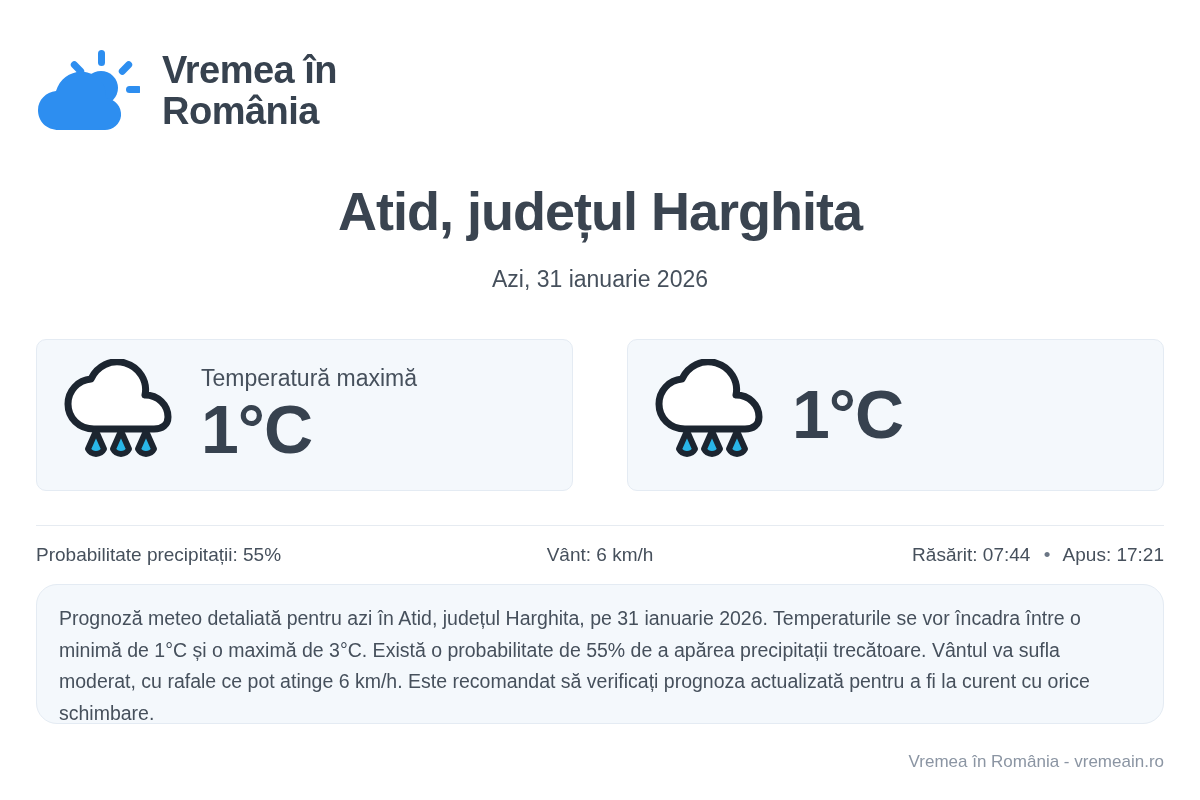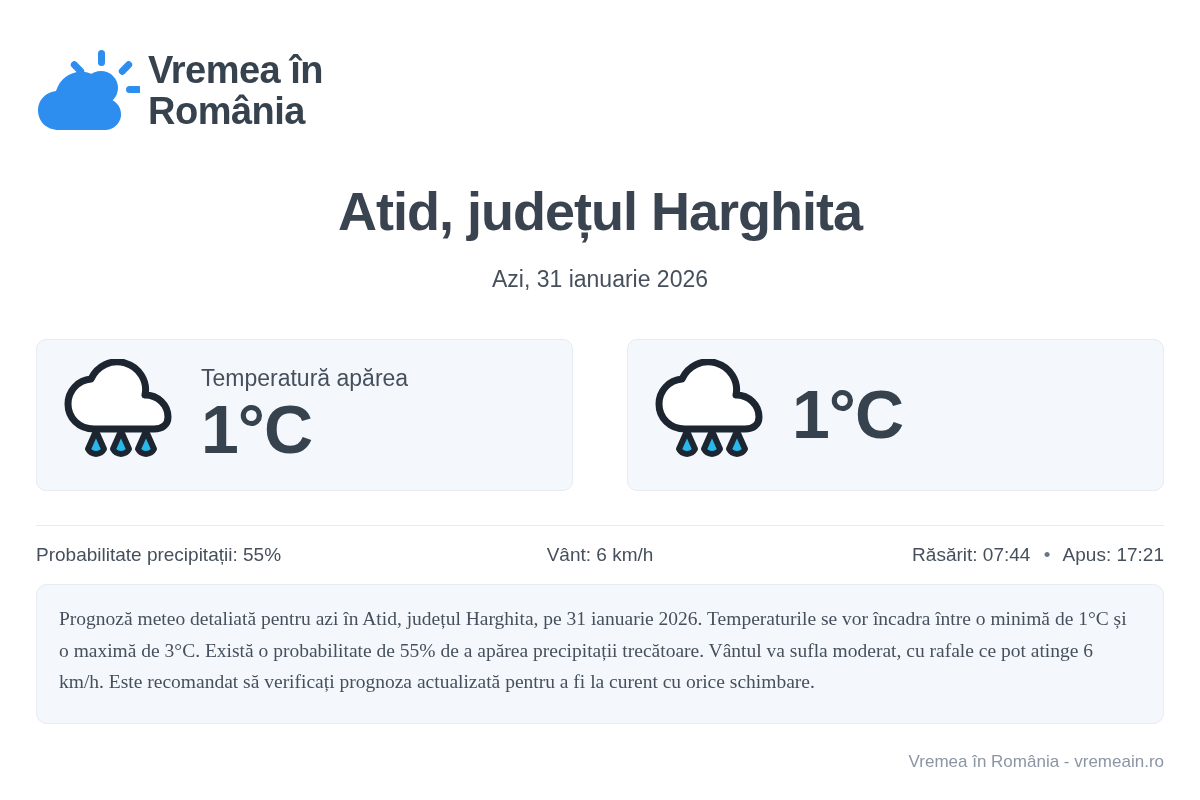--- a/index.html
+++ b/index.html
@@ -16,21 +16,21 @@
     position: relative;
     width: 1200px;
     height: 800px;
     overflow: hidden;
   }
 
   
   .brand {
     display: flex;
     align-items: center;
-    gap: 8px;
+    gap: 22px;
     padding: 48px 15px 0 36px;
   }
   .brand-logo {
     width: 104px;
     height: 86px;
     flex: 0 0 auto;
     position: relative;
   }
   .brand-title {
     font-size: 38px;
@@ -113,28 +113,27 @@
   .stat-left { flex: 1 1 0; text-align: left; }
   .stat-mid { flex: 1 1 0; text-align: center; }
   .stat-right { flex: 1 1 0; text-align: right; }
   .dot-sep { padding: 0 8px; color: #6b7685; }
 
   
   .desc {
     margin: 18px 36px 0 36px;
     background: #f4f8fc;
     border: 1px solid #e4ebf3;
-    border-radius: 11px;
+    border-radius: 21px;
     padding: 18px 22px 22px 22px;
     font-size: 19.5px;
     line-height: 1.62;
     color: #46505c;
     height: 140px;
     overflow: hidden;
-    font-family: Liberation Serif, serif;
   }
 
   
   .footer {
     position: absolute;
     right: 36px;
     bottom: 28px;
     font-size: 17px;
     color: #8b95a3;
   }
@@ -173,21 +172,21 @@
         <svg width="122" height="112" viewBox="0 0 122 112" xmlns="http://www.w3.org/2000/svg">
           <path d="M33 70 C18 70 7 59 7 45 C7 32 17 21 30 20 C36 7 50 0 64 4 C78 8 87 22 84 36 C97 36 107 46 107 58 C107 66 101 70 93 70 Z" fill="#ffffff" stroke="#1c2530" stroke-width="7" stroke-linejoin="round"></path>
           <g fill="#29b6e8" stroke="#1c2530" stroke-width="6" stroke-linejoin="round">
             <path d="M35 72 L27 90 a9 9 0 0 0 16 0 Z"></path>
             <path d="M60 72 L52 90 a9 9 0 0 0 16 0 Z"></path>
             <path d="M85 72 L77 90 a9 9 0 0 0 16 0 Z"></path>
           </g>
         </svg>
       </div>
       <div class="card-text">
-        <div class="card-label">Temperatură apărea</div>
+        <div class="card-label">Temperatură maximă</div>
         <div class="card-value">1°C</div>
       </div>
     </div>
 
     <div class="card">
       <div class="card-icon">
         <svg width="122" height="112" viewBox="0 0 122 112" xmlns="http://www.w3.org/2000/svg">
           <path d="M33 70 C18 70 7 59 7 45 C7 32 17 21 30 20 C36 7 50 0 64 4 C78 8 87 22 84 36 C97 36 107 46 107 58 C107 66 101 70 93 70 Z" fill="#ffffff" stroke="#1c2530" stroke-width="7" stroke-linejoin="round"></path>
           <g fill="#29b6e8" stroke="#1c2530" stroke-width="6" stroke-linejoin="round">
             <path d="M35 72 L27 90 a9 9 0 0 0 16 0 Z"></path>

